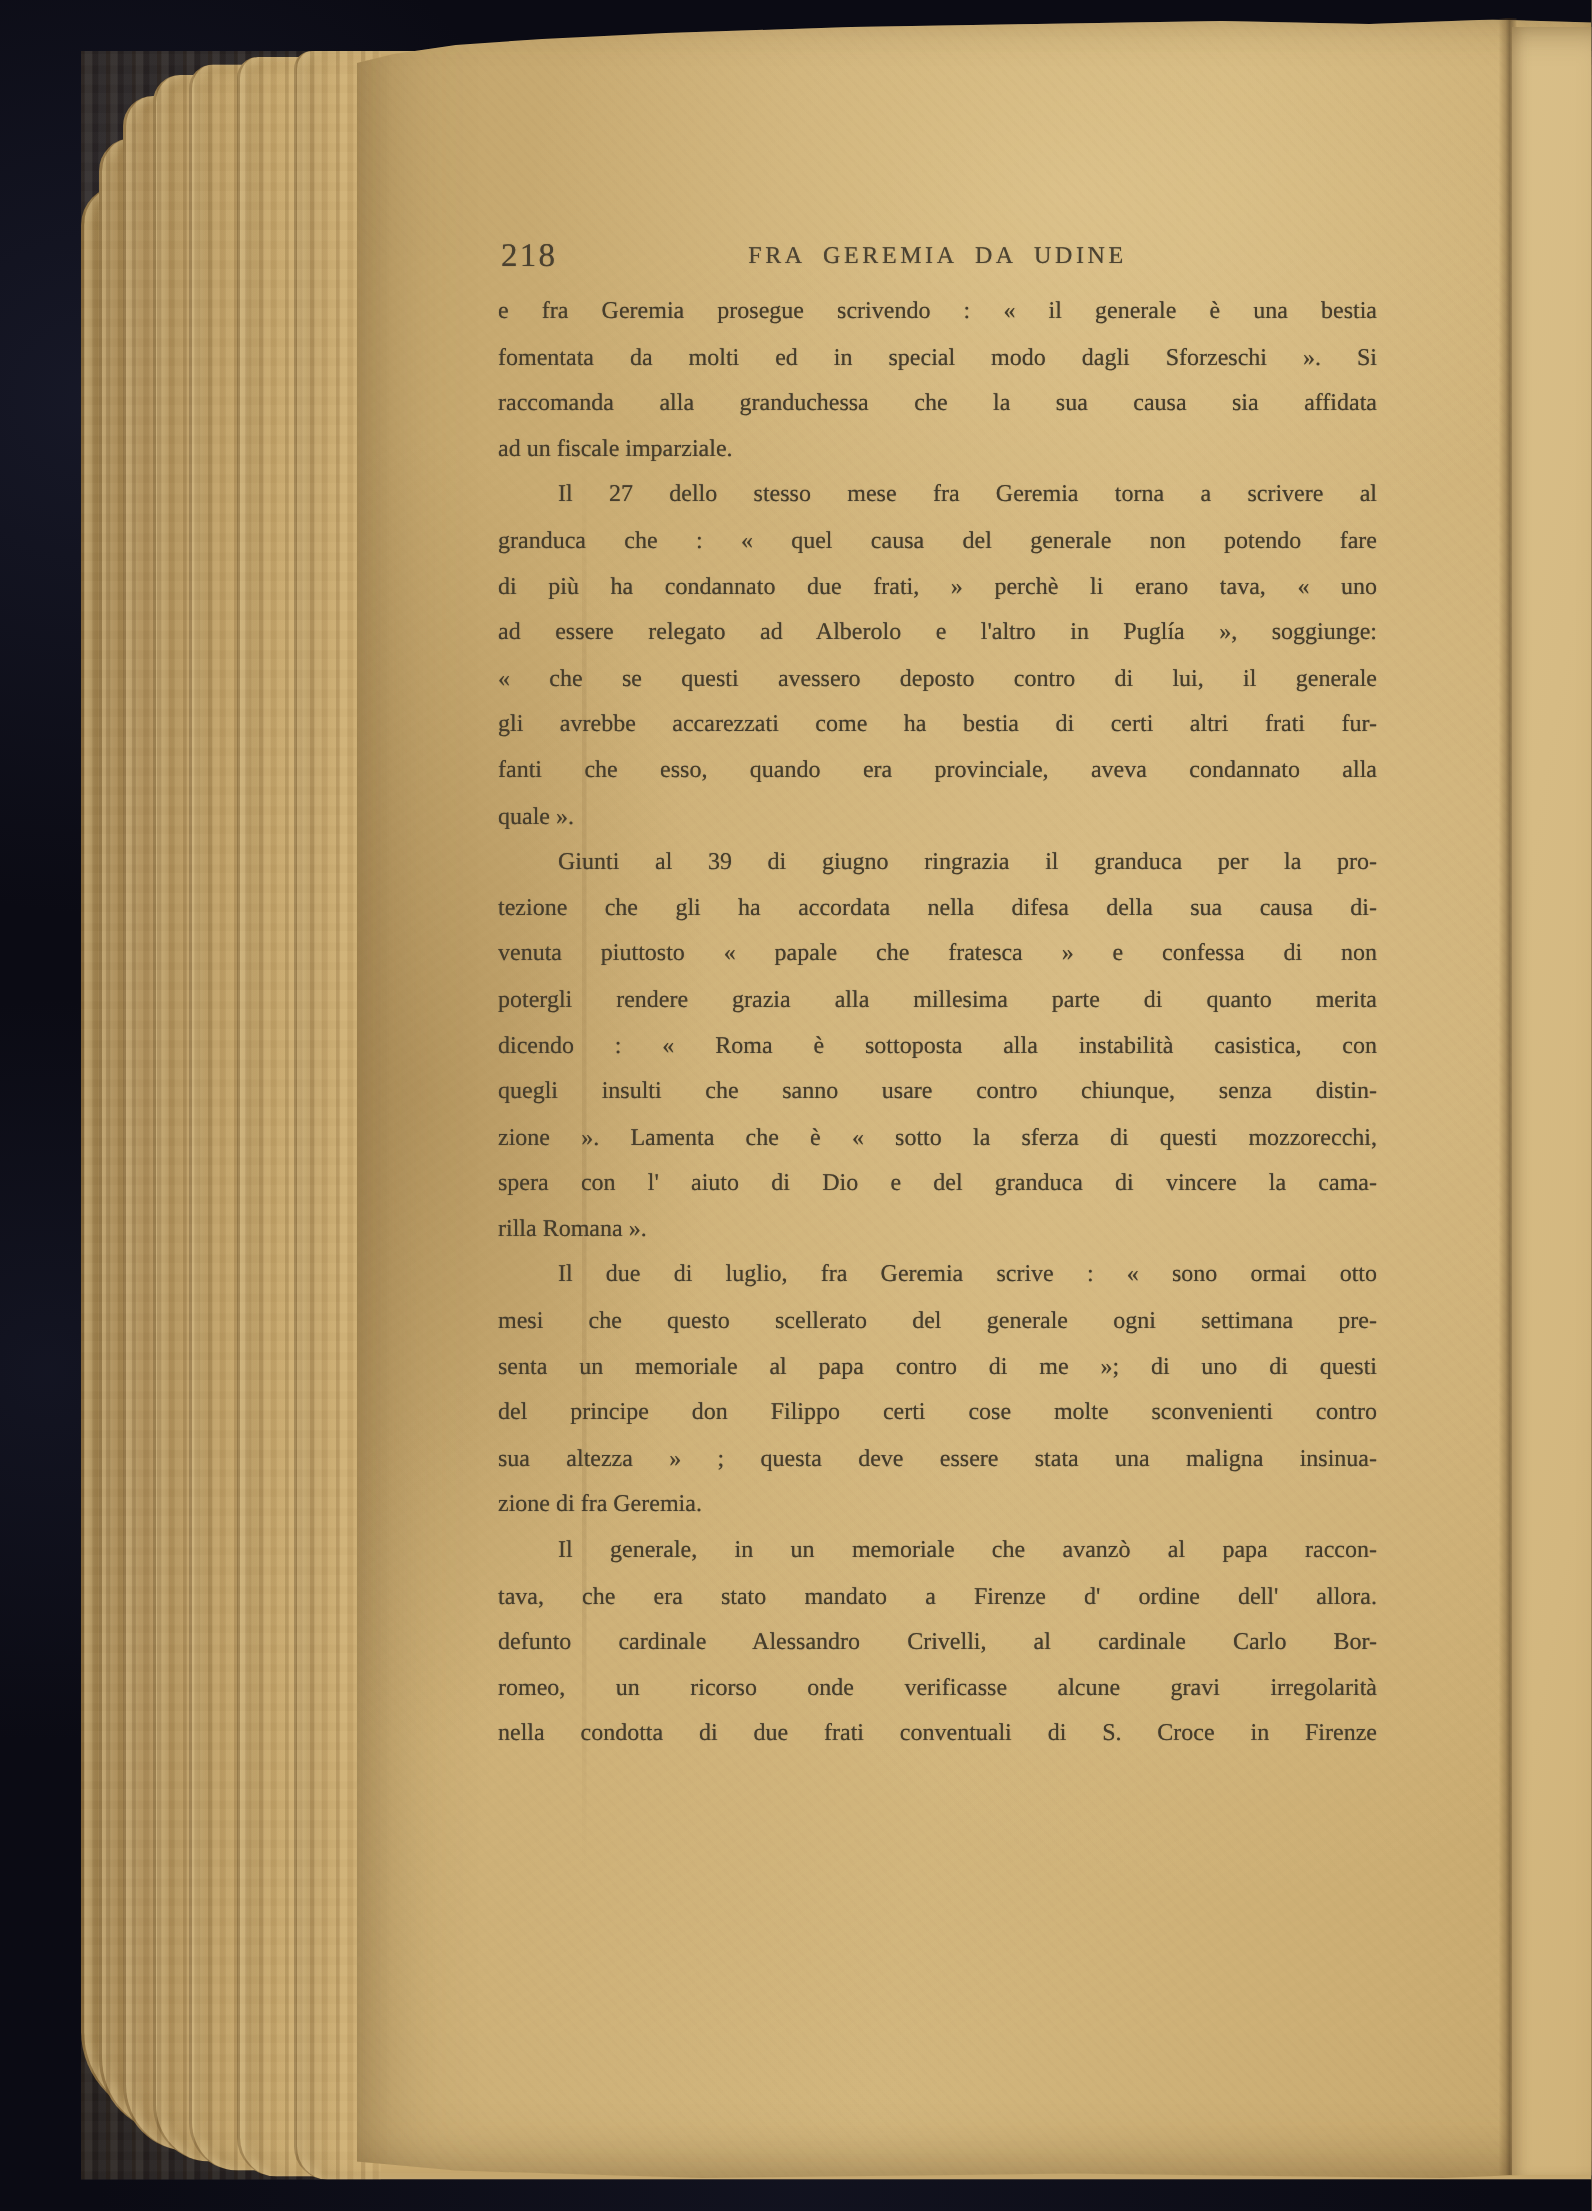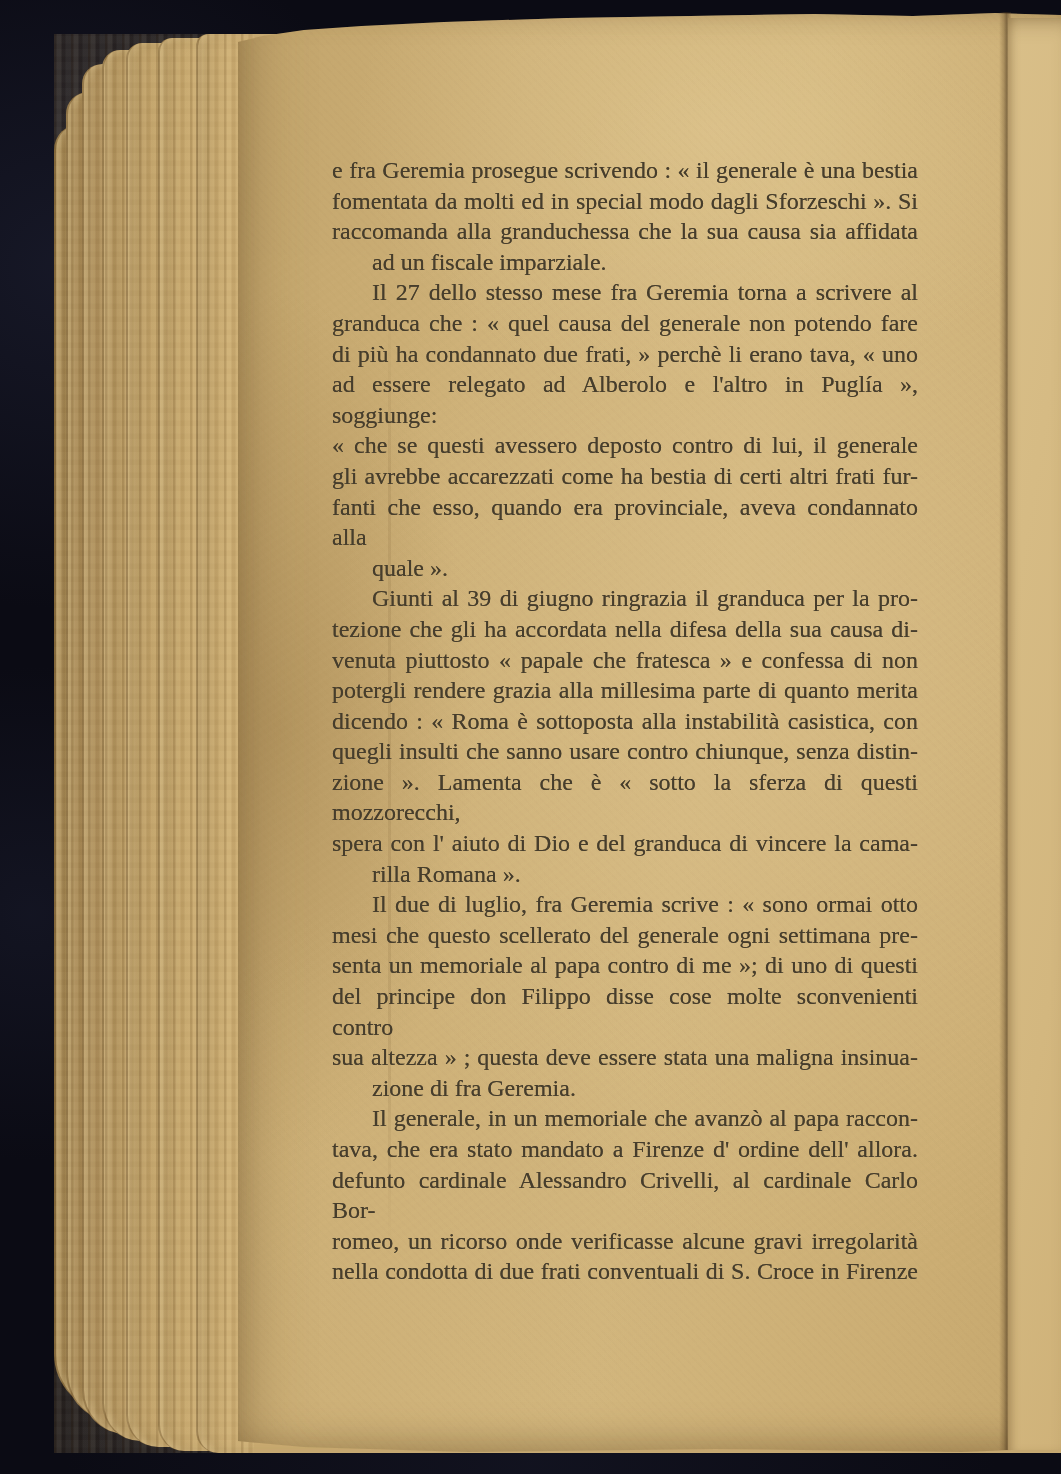--- a/index.html
+++ b/index.html
@@ -98,27 +98,27 @@
   }
   .running-head{position:relative;height:38px;}
   .pagenum{
     position:absolute;left:2px;top:2px;
     font-size:22px;letter-spacing:1.5px;color:#4a4130;
   }
   .running-title{
     display:block;text-align:center;padding-top:7px;
     font-size:16px;letter-spacing:2.4px;word-spacing:6px;color:#4c4332;
   }
-  .body-text{font-size:24px;line-height:30.6px;}
+  .body-text{font-size:16px;line-height:30.6px;}
   .para{margin:0;}
   .line{
     text-align:justify;text-align-last:justify;-moz-text-align-last:justify;
     white-space:normal;
   }
-  .line.last{text-align-last:left;margin-left:40px;-moz-text-align-last:left;}
+  .line.last{text-align-last:left;-moz-text-align-last:left;}
   .line.indent{text-indent:40px;}
 </style>
 </head>
 <body>
 
 <div class="scene">
   <div class="backdrop"></div>
 
   <div class="edge e1"></div>
   <div class="edge e2"></div>
@@ -132,20 +132,24 @@
   <div class="page">
     <div class="page-grain"></div>
     <div class="page-vignette"></div>
   </div>
   <div class="paper-crease"></div>
 
   <div class="crease"></div>
   <div class="next-page"></div>
 
   <div class="text-block">
+    <div class="running-head">
+      <span class="pagenum">218</span>
+      <span class="running-title">FRA GEREMIA DA UDINE</span>
+    </div>
     <div class="body-text" id="body-text">
         <div class="para">
           <div class="line">e fra Geremia prosegue scrivendo : « il generale è una bestia</div>
           <div class="line">fomentata da molti ed in special modo dagli Sforzeschi ». Si</div>
           <div class="line">raccomanda alla granduchessa che la sua causa sia affidata</div>
           <div class="line last">ad un fiscale imparziale.</div>
         </div>
         <div class="para">
           <div class="line indent">Il 27 dello stesso mese fra Geremia torna a scrivere al</div>
           <div class="line">granduca che : « quel causa del generale non potendo fare</div>
@@ -164,21 +168,21 @@
           <div class="line">dicendo : « Roma è sottoposta alla instabilità casistica, con</div>
           <div class="line">quegli insulti che sanno usare contro chiunque, senza distin-</div>
           <div class="line">zione ». Lamenta che è « sotto la sferza di questi mozzorecchi,</div>
           <div class="line">spera con l' aiuto di Dio e del granduca di vincere la cama-</div>
           <div class="line last">rilla Romana ».</div>
         </div>
         <div class="para">
           <div class="line indent">Il due di luglio, fra Geremia scrive : « sono ormai otto</div>
           <div class="line">mesi che questo scellerato del generale ogni settimana pre-</div>
           <div class="line">senta un memoriale al papa contro di me »; di uno di questi</div>
-          <div class="line">del principe don Filippo disse cose molte sconvenienti contro</div>
+          <div class="line">del principe don Filippo certi cose molte sconvenienti contro</div>
           <div class="line">sua altezza » ; questa deve essere stata una maligna insinua-</div>
           <div class="line last">zione di fra Geremia.</div>
         </div>
         <div class="para">
           <div class="line indent">Il generale, in un memoriale che avanzò al papa raccon-</div>
           <div class="line">tava, che era stato mandato a Firenze d' ordine dell' allora.</div>
           <div class="line">defunto cardinale Alessandro Crivelli, al cardinale Carlo Bor-</div>
           <div class="line">romeo, un ricorso onde verificasse alcune gravi irregolarità</div>
           <div class="line">nella condotta di due frati conventuali di S. Croce in Firenze</div>
         </div>

